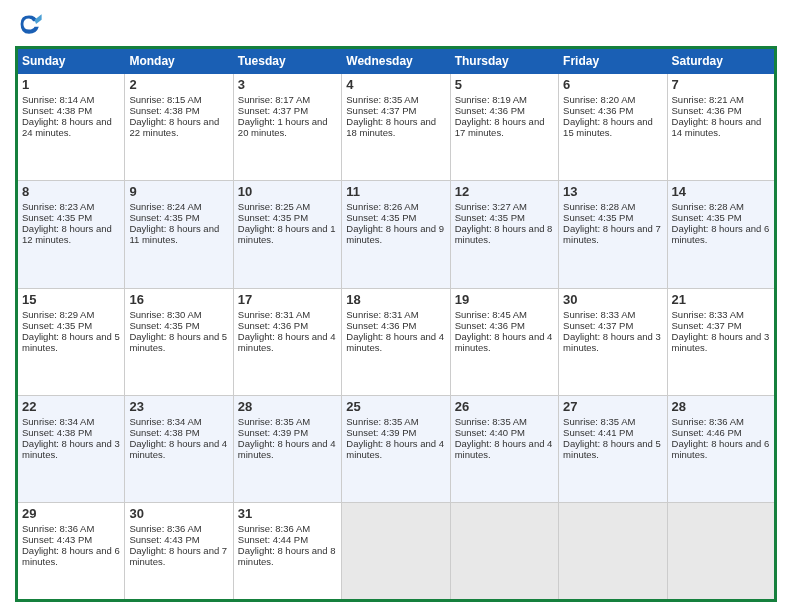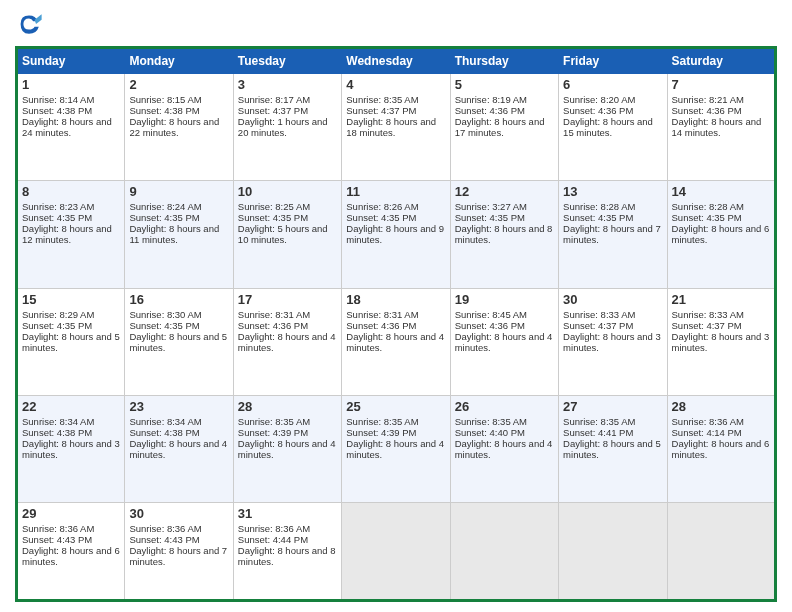--- a/index.html
+++ b/index.html
@@ -135,21 +135,21 @@
           <td><span class="day-num">2</span><span>Sunrise: 8:15 AM</span><br><span>Sunset: 4:38 PM</span><br><span>Daylight: 8 hours and 22 minutes.</span></td>
           <td><span class="day-num">3</span><span>Sunrise: 8:17 AM</span><br><span>Sunset: 4:37 PM</span><br><span>Daylight: 1 hours and 20 minutes.</span></td>
           <td><span class="day-num">4</span><span>Sunrise: 8:35 AM</span><br><span>Sunset: 4:37 PM</span><br><span>Daylight: 8 hours and 18 minutes.</span></td>
           <td><span class="day-num">5</span><span>Sunrise: 8:19 AM</span><br><span>Sunset: 4:36 PM</span><br><span>Daylight: 8 hours and 17 minutes.</span></td>
           <td><span class="day-num">6</span><span>Sunrise: 8:20 AM</span><br><span>Sunset: 4:36 PM</span><br><span>Daylight: 8 hours and 15 minutes.</span></td>
           <td><span class="day-num">7</span><span>Sunrise: 8:21 AM</span><br><span>Sunset: 4:36 PM</span><br><span>Daylight: 8 hours and 14 minutes.</span></td>
         </tr>
         <tr>
           <td><span class="day-num">8</span><span>Sunrise: 8:23 AM</span><br><span>Sunset: 4:35 PM</span><br><span>Daylight: 8 hours and 12 minutes.</span></td>
           <td><span class="day-num">9</span><span>Sunrise: 8:24 AM</span><br><span>Sunset: 4:35 PM</span><br><span>Daylight: 8 hours and 11 minutes.</span></td>
-          <td><span class="day-num">10</span><span>Sunrise: 8:25 AM</span><br><span>Sunset: 4:35 PM</span><br><span>Daylight: 5 hours and 10 minutes.</span></td>
+          <td><span class="day-num">10</span><span>Sunrise: 8:25 AM</span><br><span>Sunset: 4:35 PM</span><br><span>Daylight: 8 hours and 1 minutes.</span></td>
           <td><span class="day-num">11</span><span>Sunrise: 8:26 AM</span><br><span>Sunset: 4:35 PM</span><br><span>Daylight: 8 hours and 9 minutes.</span></td>
           <td><span class="day-num">12</span><span>Sunrise: 3:27 AM</span><br><span>Sunset: 4:35 PM</span><br><span>Daylight: 8 hours and 8 minutes.</span></td>
           <td><span class="day-num">13</span><span>Sunrise: 8:28 AM</span><br><span>Sunset: 4:35 PM</span><br><span>Daylight: 8 hours and 7 minutes.</span></td>
           <td><span class="day-num">14</span><span>Sunrise: 8:28 AM</span><br><span>Sunset: 4:35 PM</span><br><span>Daylight: 8 hours and 6 minutes.</span></td>
         </tr>
         <tr>
           <td><span class="day-num">15</span><span>Sunrise: 8:29 AM</span><br><span>Sunset: 4:35 PM</span><br><span>Daylight: 8 hours and 5 minutes.</span></td>
           <td><span class="day-num">16</span><span>Sunrise: 8:30 AM</span><br><span>Sunset: 4:35 PM</span><br><span>Daylight: 8 hours and 5 minutes.</span></td>
           <td><span class="day-num">17</span><span>Sunrise: 8:31 AM</span><br><span>Sunset: 4:36 PM</span><br><span>Daylight: 8 hours and 4 minutes.</span></td>
           <td><span class="day-num">18</span><span>Sunrise: 8:31 AM</span><br><span>Sunset: 4:36 PM</span><br><span>Daylight: 8 hours and 4 minutes.</span></td>
@@ -157,21 +157,21 @@
           <td><span class="day-num">30</span><span>Sunrise: 8:33 AM</span><br><span>Sunset: 4:37 PM</span><br><span>Daylight: 8 hours and 3 minutes.</span></td>
           <td><span class="day-num">21</span><span>Sunrise: 8:33 AM</span><br><span>Sunset: 4:37 PM</span><br><span>Daylight: 8 hours and 3 minutes.</span></td>
         </tr>
         <tr>
           <td><span class="day-num">22</span><span>Sunrise: 8:34 AM</span><br><span>Sunset: 4:38 PM</span><br><span>Daylight: 8 hours and 3 minutes.</span></td>
           <td><span class="day-num">23</span><span>Sunrise: 8:34 AM</span><br><span>Sunset: 4:38 PM</span><br><span>Daylight: 8 hours and 4 minutes.</span></td>
           <td><span class="day-num">28</span><span>Sunrise: 8:35 AM</span><br><span>Sunset: 4:39 PM</span><br><span>Daylight: 8 hours and 4 minutes.</span></td>
           <td><span class="day-num">25</span><span>Sunrise: 8:35 AM</span><br><span>Sunset: 4:39 PM</span><br><span>Daylight: 8 hours and 4 minutes.</span></td>
           <td><span class="day-num">26</span><span>Sunrise: 8:35 AM</span><br><span>Sunset: 4:40 PM</span><br><span>Daylight: 8 hours and 4 minutes.</span></td>
           <td><span class="day-num">27</span><span>Sunrise: 8:35 AM</span><br><span>Sunset: 4:41 PM</span><br><span>Daylight: 8 hours and 5 minutes.</span></td>
-          <td><span class="day-num">28</span><span>Sunrise: 8:36 AM</span><br><span>Sunset: 4:14 PM</span><br><span>Daylight: 8 hours and 6 minutes.</span></td>
+          <td><span class="day-num">28</span><span>Sunrise: 8:36 AM</span><br><span>Sunset: 4:46 PM</span><br><span>Daylight: 8 hours and 6 minutes.</span></td>
         </tr>
         <tr class="last-row">
           <td><span class="day-num">29</span><span>Sunrise: 8:36 AM</span><br><span>Sunset: 4:43 PM</span><br><span>Daylight: 8 hours and 6 minutes.</span></td>
           <td><span class="day-num">30</span><span>Sunrise: 8:36 AM</span><br><span>Sunset: 4:43 PM</span><br><span>Daylight: 8 hours and 7 minutes.</span></td>
           <td><span class="day-num">31</span><span>Sunrise: 8:36 AM</span><br><span>Sunset: 4:44 PM</span><br><span>Daylight: 8 hours and 8 minutes.</span></td>
           <td class="empty-cell"></td>
           <td class="empty-cell"></td>
           <td class="empty-cell"></td>
           <td class="empty-cell"></td>
         </tr>

